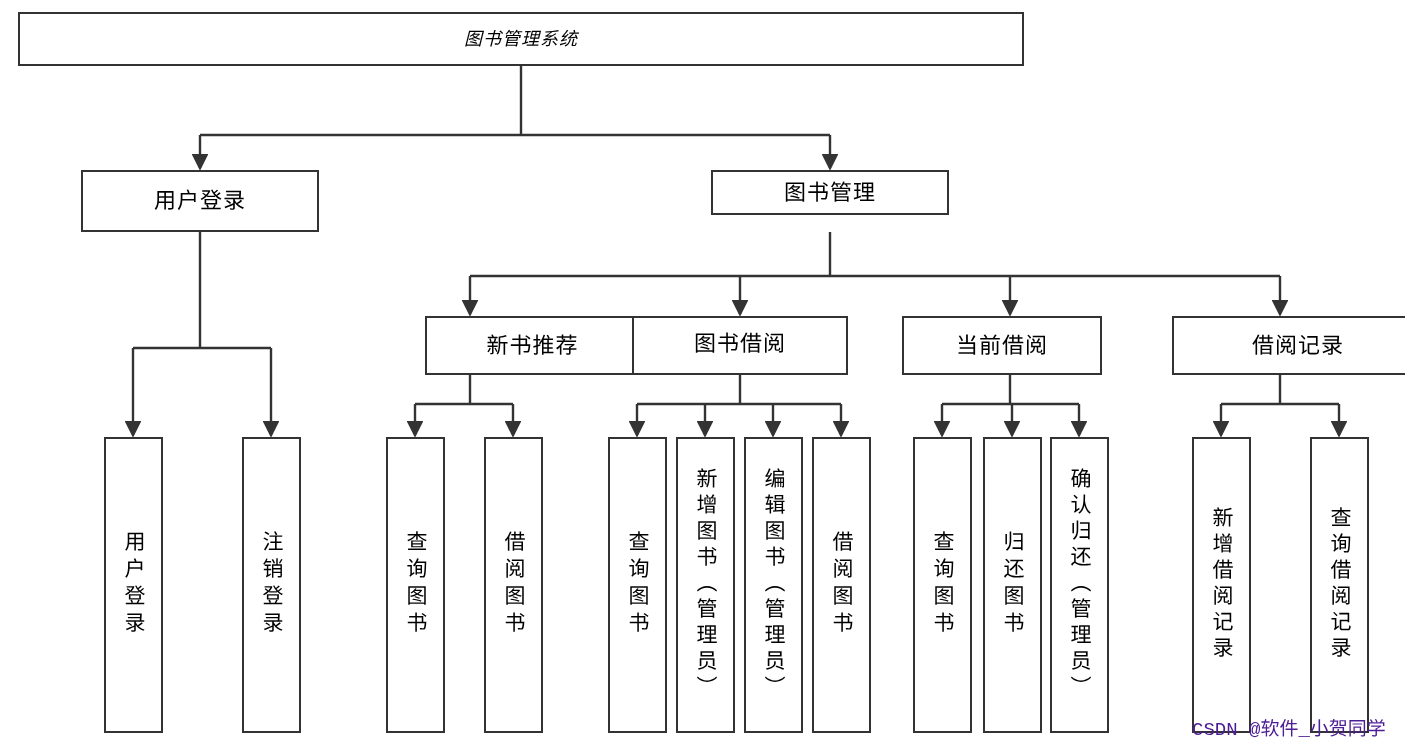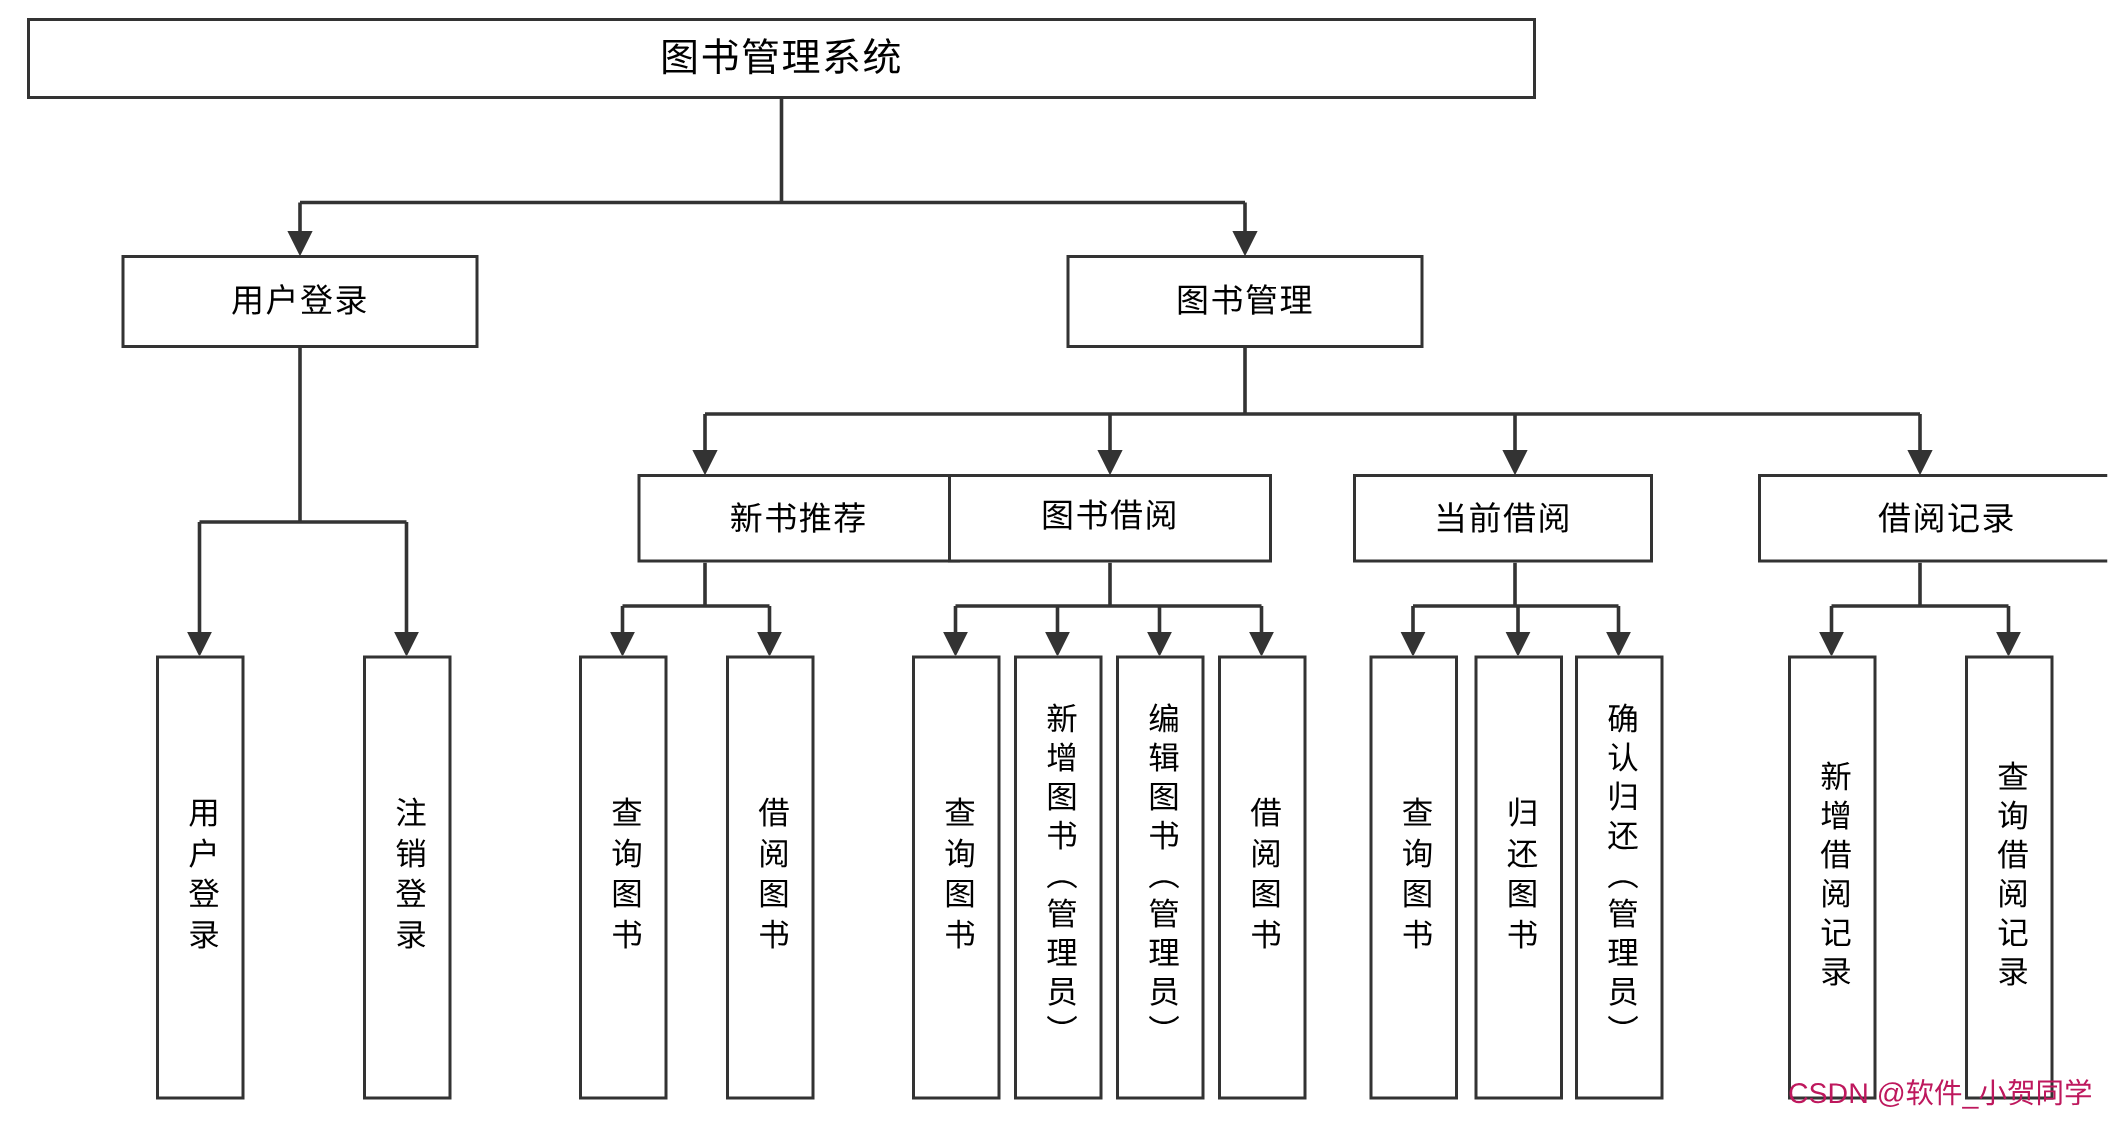--- a/index.html
+++ b/index.html
@@ -42,47 +42,48 @@
     text-align: center;
     line-height: 1.05;
     white-space: nowrap;
   }
   
   .node.horiz .node-label {
     font-size: 22px;
     letter-spacing: 1px;
   }
   .node.root .node-label {
-    font-size: 26px;
+    font-size: 18px;
     letter-spacing: 1px;
+    font-style: italic;
   }
   
   .node.vert {
     align-items: center;
     justify-content: center;
     padding: 4px 0;
   }
   .node.vert .node-label {
     writing-mode: vertical-rl;
     text-orientation: upright;
     font-size: 21px;
     line-height: 1.0;
     letter-spacing: 6px;
     white-space: nowrap;
   }
   .node.vert.tall .node-label {
     letter-spacing: 5px;
   }
   .watermark {
     position: absolute;
-    color: #be185d;
+    color: #4c1d95;
     font-size: 19px;
     white-space: nowrap;
     z-index: 5;
-    font-family: Liberation Sans, sans-serif;
+    font-family: Liberation Mono, monospace;
   }
 </style>
 </head>
 <body>
 
 <div id="diagram-root">
 
   <svg id="edge-layer" viewBox="0 0 1405 747" width="1405" height="747" xmlns="http://www.w3.org/2000/svg">
     <defs>
       <marker id="arrow" viewBox="0 0 12 12" refX="10" refY="6" markerWidth="7" markerHeight="7" orient="auto-start-reverse">
@@ -133,21 +134,21 @@
     </g>
   </svg>
 
   <div class="node root horiz" style="left:18px; top:12px; width:1006px; height:54px;">
     <span class="node-label">图书管理系统</span>
   </div>
 
   <div class="node horiz" style="left:81px; top:170px; width:238px; height:62px;">
     <span class="node-label">用户登录</span>
   </div>
-  <div class="node horiz" style="left:711px; top:170px; width:238px; height:62px;">
+  <div class="node horiz" style="left:711px; top:170px; width:238px; height:45px;">
     <span class="node-label">图书管理</span>
   </div>
 
   <div class="node horiz" style="left:385px; top:316px; width:215px; height:59px;margin-left:40px;">
     <span class="node-label">新书推荐</span>
   </div>
   <div class="node horiz" style="left:632px; top:316px; width:216px; height:59px;font-family:Liberation Mono, monospace;">
     <span class="node-label">图书借阅</span>
   </div>
   <div class="node horiz" style="left:902px; top:316px; width:200px; height:59px;">

